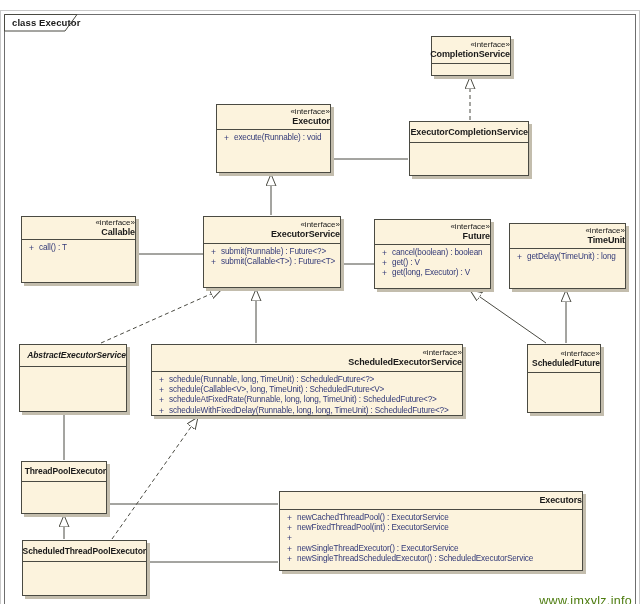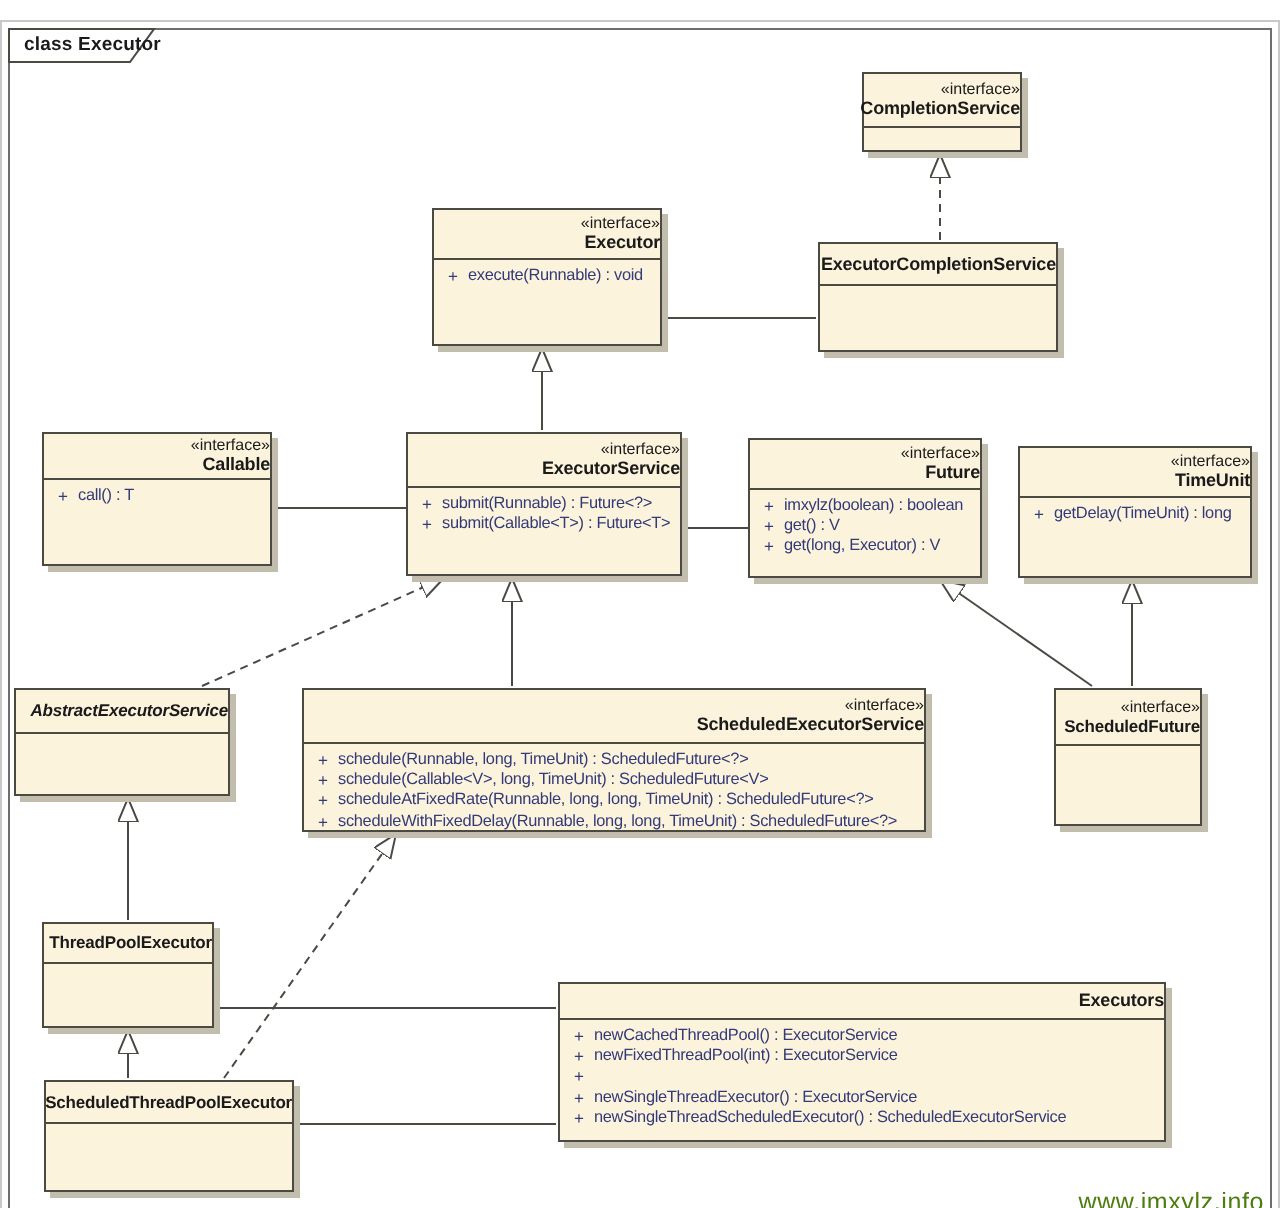--- a/index.html
+++ b/index.html
@@ -135,21 +135,21 @@
   </div>
 
   <div class="uml-box" style="left:373px;top:208px;width:117px;height:70px">
     <div class="hdr" style="height:25px">
       <div class="stereo">«interface»</div>
       <div class="cname">Future</div>
     </div>
     <div class="body">
       <div class="m">
           <span class="plus">+</span>
-          <span class="sig">imxylz(boolean) : boolean</span>
+          <span class="sig">cancel(boolean) : boolean</span>
         </div>
       <div class="m">
           <span class="plus">+</span>
           <span class="sig">get() : V</span>
         </div>
       <div class="m">
           <span class="plus">+</span>
           <span class="sig">get(long, Executor) : V</span>
         </div>
     </div>
@@ -161,21 +161,21 @@
       <div class="cname">TimeUnit</div>
     </div>
     <div class="body">
       <div class="m">
           <span class="plus">+</span>
           <span class="sig">getDelay(TimeUnit) : long</span>
         </div>
     </div>
   </div>
 
-  <div class="uml-box abstract" style="left:6px;top:333px;width:108px;height:54px">
+  <div class="uml-box abstract" style="left:18px;top:333px;width:108px;height:68px">
     <div class="hdr" style="height:22px">
       <div class="cname" style="font-size:8.5px">AbstractExecutorService</div>
     </div>
     <div class="body"></div>
   </div>
 
   <div class="uml-box" style="left:150px;top:333px;width:312px;height:72px">
     <div class="hdr" style="height:27px">
       <div class="stereo">«interface»</div>
       <div class="cname">ScheduledExecutorService</div>

